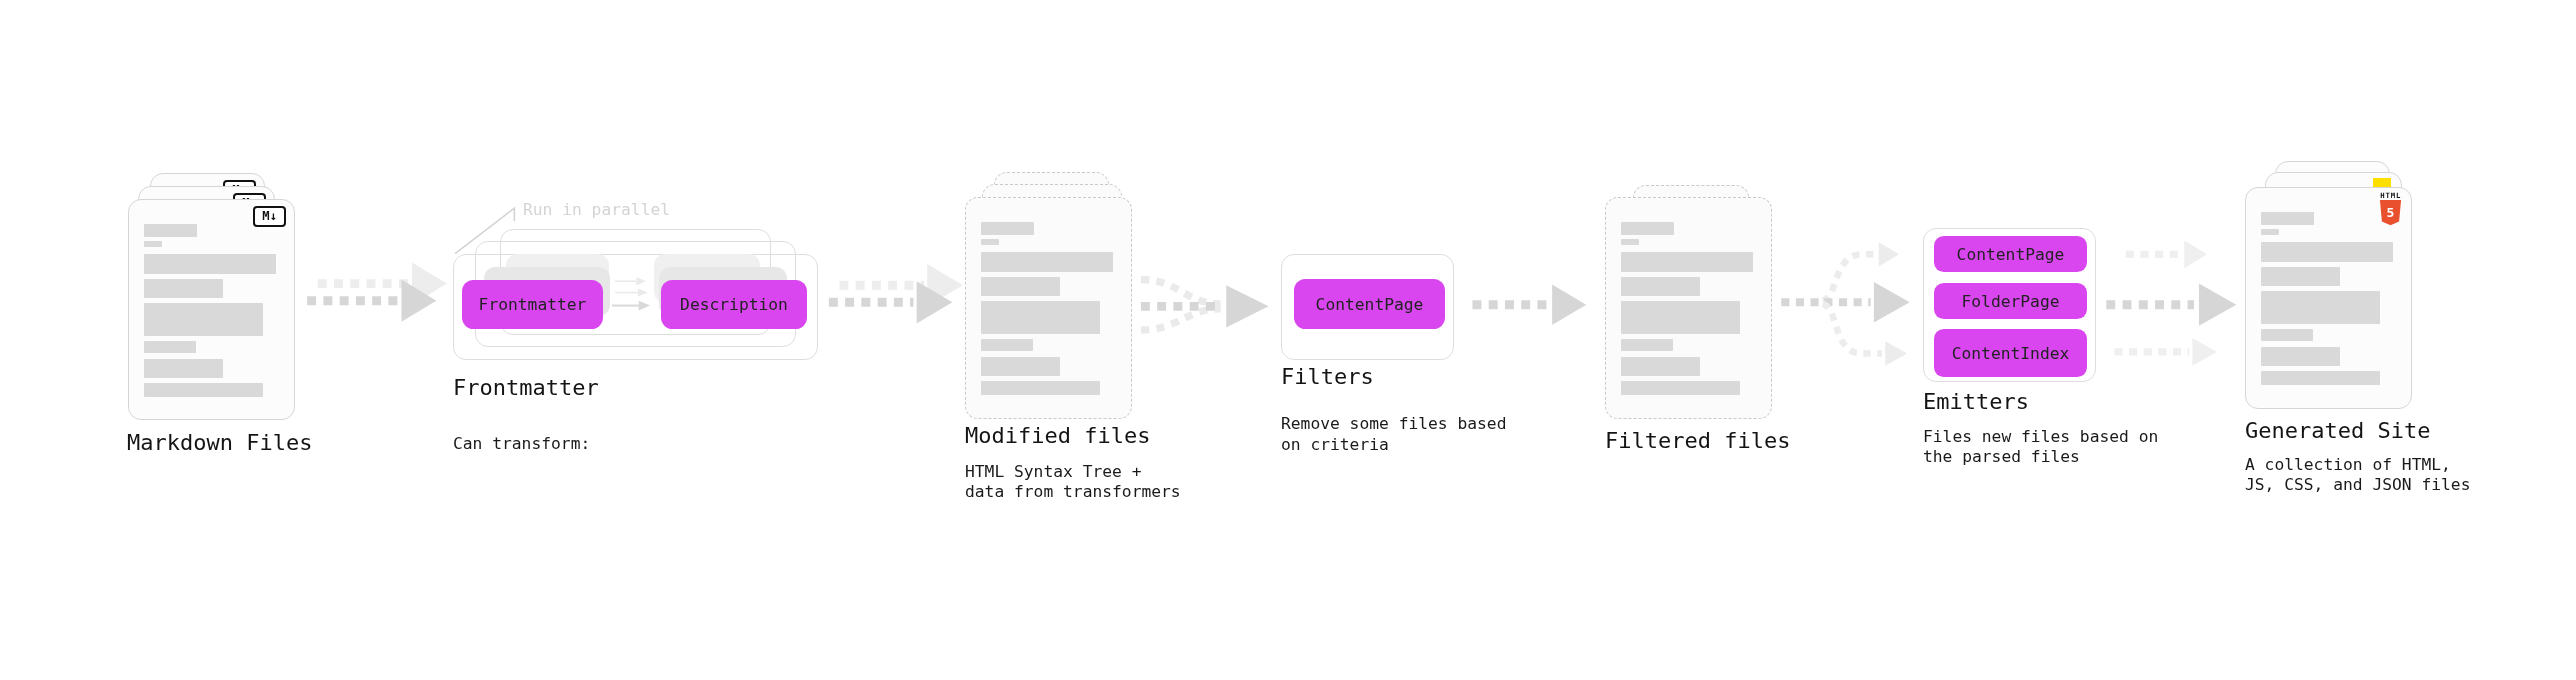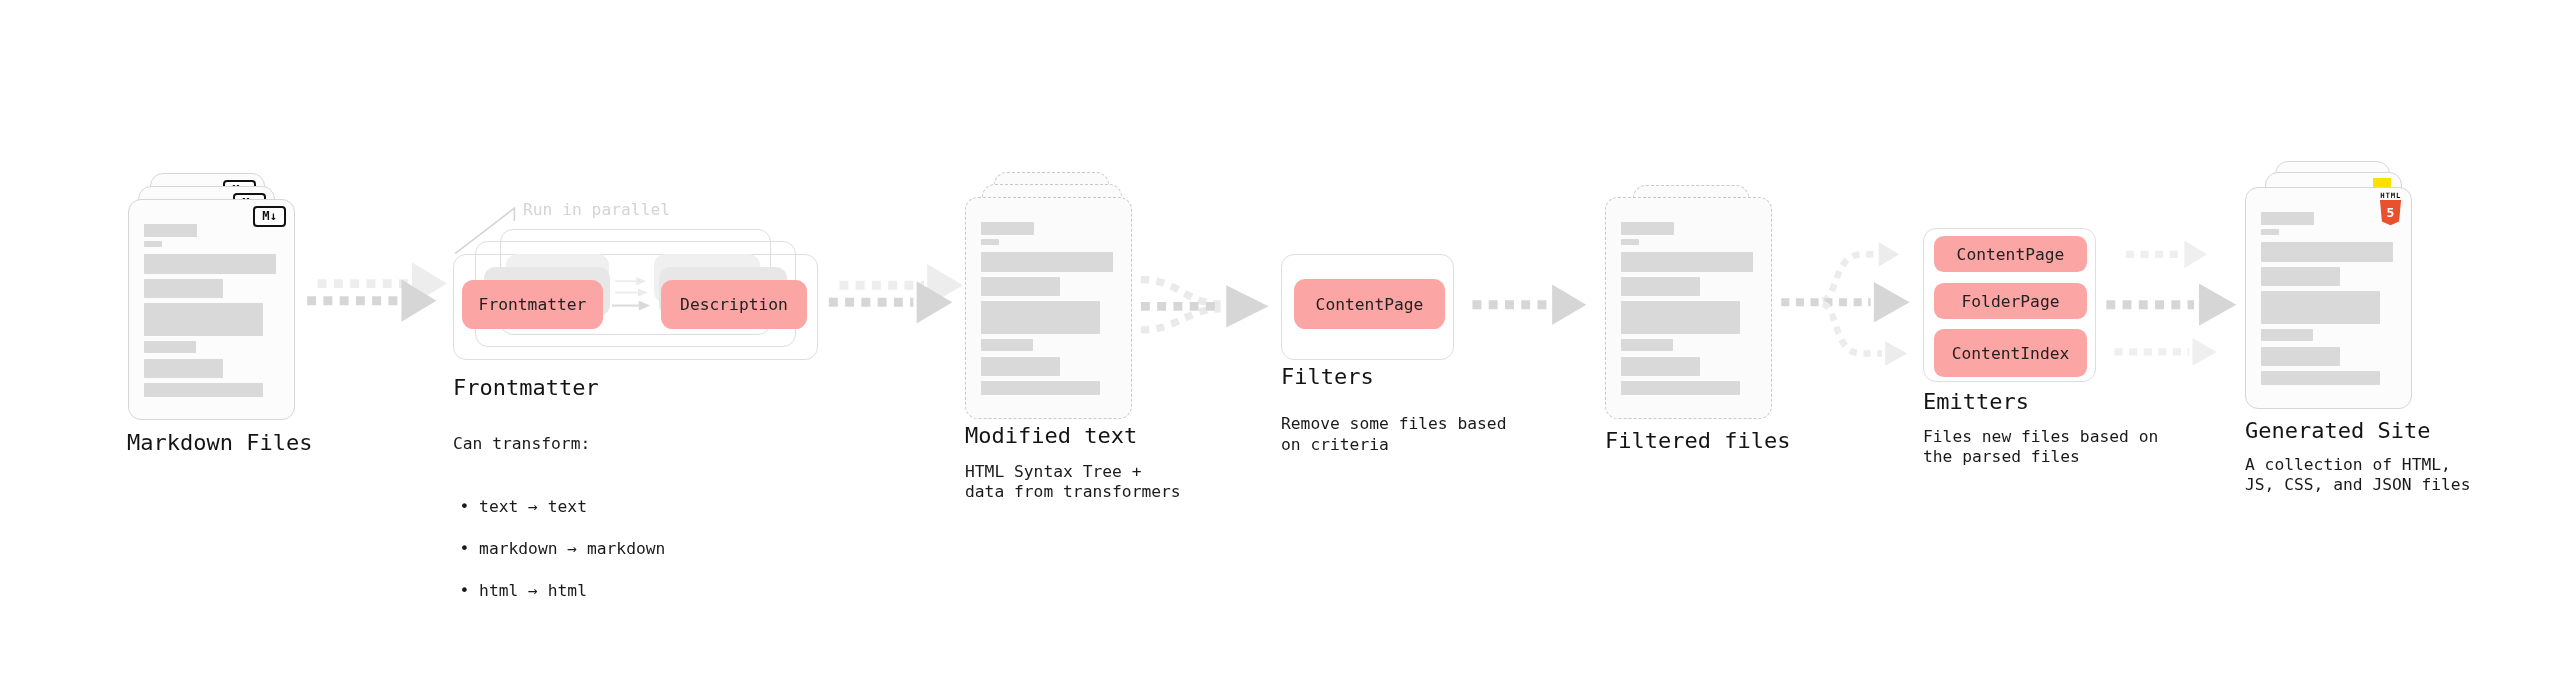--- a/index.html
+++ b/index.html
@@ -22,21 +22,21 @@
   .b6{width:52px;height:12.2px;margin-bottom:5.7px}
   .b7{width:79px;height:19.5px;margin-bottom:4.9px}
   .b8{width:119px;height:14px}
 
   .md-badge{position:absolute;top:5.7px;right:8.1px;width:32.5px;height:21px;background:#ffffff;
             border:2.4px solid #111;border-radius:4.1px;box-sizing:border-box;display:flex;
             align-items:center;justify-content:center;font-weight:bold;font-size:12.2px;color:#111;}
 
   
   .frame{position:absolute;border:1.6px solid #dedede;border-radius:13px;box-sizing:border-box;background:transparent;}
-  .node-btn{position:absolute;background:#fca5a5;border-radius:11.4px;display:flex;align-items:center;
+  .node-btn{position:absolute;background:#d946ef;border-radius:11.4px;display:flex;align-items:center;
             justify-content:center;font-size:16.3px;color:#222;}
   .ghost1{background:#e7e7e7;}
   .ghost2{background:#f0f0f0;}
 
   .stage-label{position:absolute;font-size:22px;color:#141414;white-space:nowrap;}
   .stage-desc{position:absolute;font-size:16.3px;line-height:20.3px;color:#1a1a1a;white-space:pre-line;}
   .annotation{position:absolute;font-size:16.3px;color:#d4d4d4;white-space:nowrap;}
   .bullets{padding-left:6.5px;}
 
   
@@ -157,44 +157,39 @@
       <div class="node-btn ghost1" style="left:484px;top:267px;width:126px;height:49px;"></div>
       <div class="node-btn" style="left:462px;top:280px;width:141px;height:49px;">Frontmatter</div>
 
       <div class="node-btn ghost2" style="left:654px;top:254px;width:106px;height:49px;"></div>
       <div class="node-btn ghost1" style="left:659px;top:267px;width:128px;height:49px;"></div>
       <div class="node-btn" style="left:661px;top:280px;width:146px;height:49px;">Description</div>
 
       <div class="stage-label" style="left:453px;top:375px;">Frontmatter</div>
       <div class="stage-desc" style="left:453px;top:412px;line-height:21px;">
         <div>Can transform:</div>
-        <div class="bullets">
-          <div>• text → text</div>
-          <div>• markdown → markdown</div>
-          <div>• html → html</div>
-        </div>
       </div>
     </div>
 
     <div>
       <div class="card dashed" style="left:994px;top:172px;width:115px;height:49px;"></div>
       <div class="card dashed" style="left:982px;top:184px;width:140px;height:49px;"></div>
       <div class="card dashed" style="left:965px;top:197px;width:167px;height:222px;">
         <div class="bars">
           <div class="bar b1"></div>
             <div class="bar b2"></div>
             <div class="bar b3"></div>
             <div class="bar b4"></div>
           <div class="bar b5"></div>
             <div class="bar b6"></div>
             <div class="bar b7"></div>
             <div class="bar b8"></div>
         </div>
       </div>
-      <div class="stage-label" style="left:965px;top:423px;">Modified text</div>
+      <div class="stage-label" style="left:965px;top:423px;">Modified files</div>
       <div class="stage-desc" style="left:965px;top:462px;line-height:19.5px;">HTML Syntax Tree +
 data from transformers</div>
     </div>
 
     <div>
       <div class="frame" style="left:1281px;top:254px;width:173px;height:106px;"></div>
       <div class="node-btn" style="left:1294px;top:279px;width:151px;height:50px;">ContentPage</div>
       <div class="stage-label" style="left:1281px;top:364px;">Filters</div>
       <div class="stage-desc" style="left:1281px;top:413px;line-height:21px;">Remove some files based
 on criteria</div>

